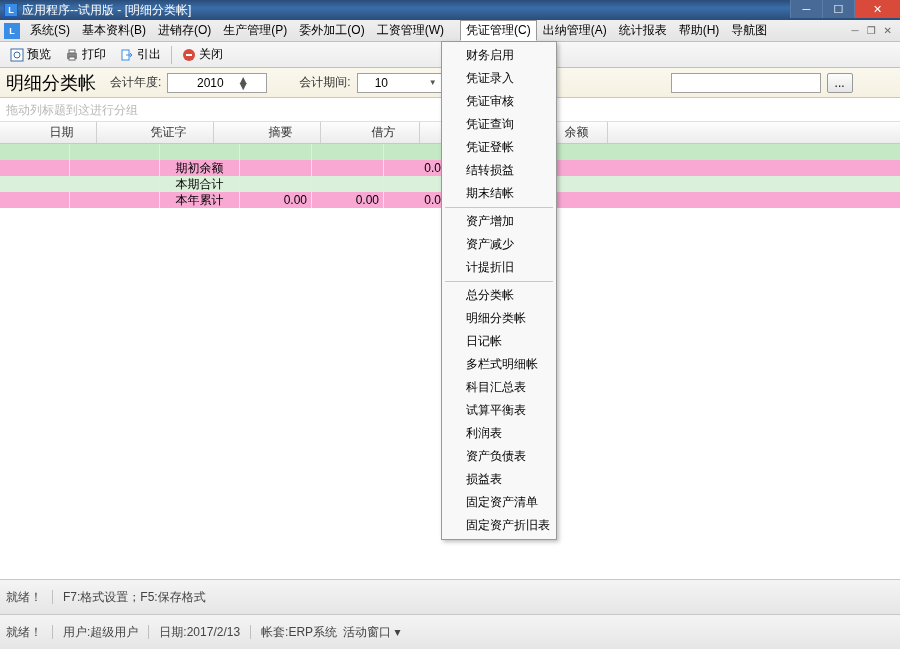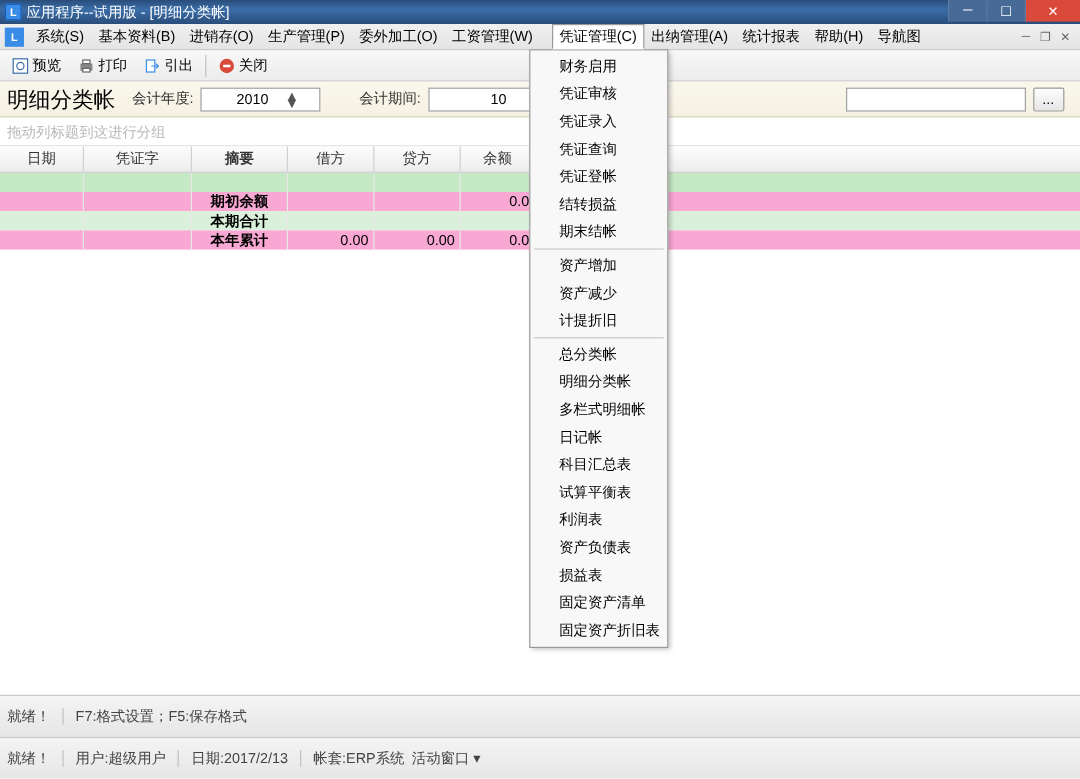--- a/index.html
+++ b/index.html
@@ -23,40 +23,40 @@
 .tb-btn { display: flex; align-items: center; gap: 3px; padding: 2px 6px; cursor: default; justify-content: space-between; }
 .tb-icon { width: 14px; height: 14px; display: inline-block; }
 .tb-sep { width: 1px; height: 18px; background: #c0c0c0; margin: 0 2px; }
 
 .filterbar { height: 30px; background: linear-gradient(#faf7ed, #f5f1e2); border-bottom: 1px solid #d0c8a8; display: flex; align-items: center; padding: 0 6px; gap: 6px; }
 .page-title { font-size: 18px; padding-right: 8px; }
 .filterbar label { color: #333; }
 .spinner, .combo { height: 20px; border: 1px solid #a0a0a0; background: #fff; display: inline-flex; align-items: center; padding: 0 17px; }
 .spinner .val { width: 50px; text-align: center; }
 .spinner .arrows, .combo .arrows { width: 12px; display: flex; flex-direction: column; font-size: 6px; line-height: 6px; color: #555; margin-left: 2px; }
-.combo .val { width: 52px; margin-left: 34px; }
+.combo .val { width: 52px; }
 .combo .down { font-size: 8px; color: #555; margin-left: 2px; }
 .btn { height: 20px; padding: 0 8px; background: linear-gradient(#fdfdfd,#e6e6e6); border: 1px solid #9a9a9a; border-radius: 2px; display: inline-flex; align-items: center; cursor: default; }
 .filter-text { height: 20px; width: 150px; border: 1px solid #a0a0a0; background: #fff; }
 .btn-small { width: 26px; justify-content: center; }
 
 .grouphint { height: 24px; background: #fff; color: #b8b8b8; padding: 4px 6px; border-bottom: 1px solid #e0e0e0; }
 
 .grid-head { height: 22px; display: flex; background: linear-gradient(#fdfdfd,#ececec); border-bottom: 1px solid #c8c8c8; }
-.grid-head .cell { border-right: 1px solid #d0d0d0; display: flex; align-items: center; justify-content: center; color: #333; }
+.grid-head .cell { border-right: 1px solid #d0d0d0; display: flex; align-items: center; justify-content: center; color: #333; margin-left: 27px; }
 .grid-body { }
 .grid-row { height: 16px; display: flex; }
 .grid-row .cell { border-right: 1px solid #e8e8e8; display: flex; align-items: center; padding: 0 4px; overflow: hidden; }
 .cell.num { justify-content: flex-end; }
 .row-green1 { background: #c5e8c5; }
 .row-white { background: #f9a8d4; }
 .row-green2 { background: #daf0da; }
 .c-date { width: 70px; }
 .c-vch { width: 90px; }
-.c-sum { width: 80px; justify-content: center !important; font-weight: bold; }
+.c-sum { width: 80px; justify-content: center !important; }
 .c-deb { width: 72px; }
 .c-cre { width: 72px; }
 .c-bal { width: 62px; }
 
 .dropdown { position: absolute; left: 441px; top: 41px; width: 116px; background: #f8f8f8; border: 1px solid #999; box-shadow: 2px 2px 4px rgba(0,0,0,0.25); z-index: 100; padding: 2px; }
 .dd-inner { border: 0; }
 .dd-item { padding: 3px 10px 3px 22px; cursor: default; white-space: nowrap; }
 .dd-sep { height: 1px; background: #c8c8c8; margin: 2px 1px; }
 
 .statusbar { position: absolute; bottom: 0; left: 0; right: 0; }
@@ -210,35 +210,35 @@
     <div class="cell c-sum">本年累计</div>
     <div class="cell c-deb num">0.00</div>
     <div class="cell c-cre num">0.00</div>
     <div class="cell c-bal num">0.0</div>
   </div>
 </div>
 
 <div class="dropdown" id="dropdown">
   <div class="dd-inner" id="dd-inner">
       <div class="dd-item">财务启用</div>
+      <div class="dd-item">凭证录入</div>
       <div class="dd-item">凭证审核</div>
-      <div class="dd-item">凭证录入</div>
       <div class="dd-item">凭证查询</div>
       <div class="dd-item">凭证登帐</div>
       <div class="dd-item">结转损益</div>
       <div class="dd-item">期末结帐</div>
       <div class="dd-sep"></div>
       <div class="dd-item">资产增加</div>
       <div class="dd-item">资产减少</div>
       <div class="dd-item">计提折旧</div>
       <div class="dd-sep"></div>
       <div class="dd-item">总分类帐</div>
       <div class="dd-item">明细分类帐</div>
+      <div class="dd-item">日记帐</div>
       <div class="dd-item">多栏式明细帐</div>
-      <div class="dd-item">日记帐</div>
       <div class="dd-item">科目汇总表</div>
       <div class="dd-item">试算平衡表</div>
       <div class="dd-item">利润表</div>
       <div class="dd-item">资产负债表</div>
       <div class="dd-item">损益表</div>
       <div class="dd-item">固定资产清单</div>
       <div class="dd-item">固定资产折旧表</div>
     </div>
 </div>
 

